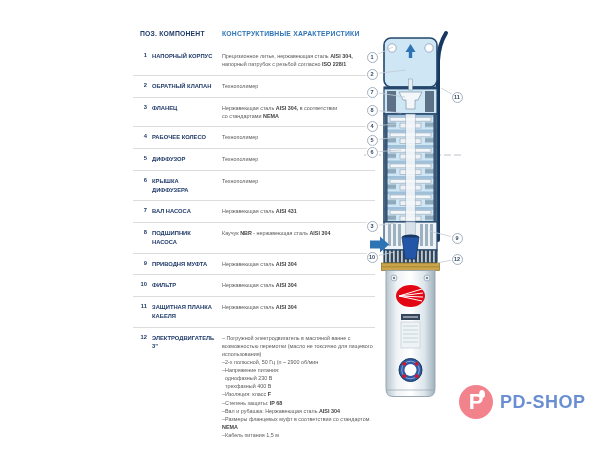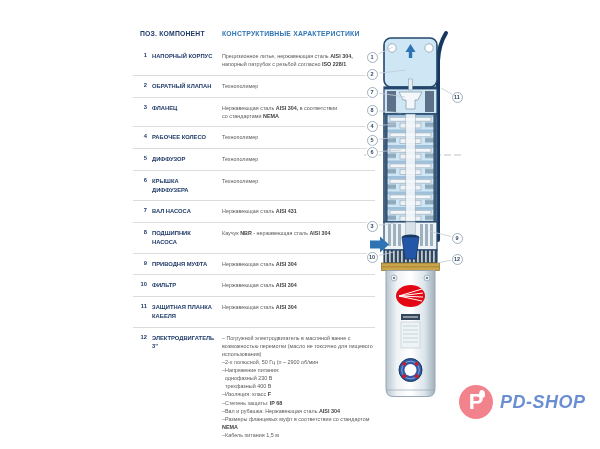--- a/index.html
+++ b/index.html
@@ -34,21 +34,21 @@
   .brand-circle{
     width:34px;height:34px;border-radius:50%;background:#f2828c;position:relative;
     color:#ffffff;font-weight:bold;font-size:22px;text-align:center;line-height:33px;
     font-family:"Liberation Sans", sans-serif;flex:none;
   }
   .brand-drop{
     position:absolute;right:8px;top:5px;width:6px;height:8px;background:#ffffff;
     border-radius:50% 50% 50% 50% / 62% 62% 38% 38%;
   }
   .brand-text{
-    margin-left:7px;font-size:18px;font-weight:bold;font-style:italic;
+    margin-left:7px;font-size:18px;font-weight:bold;
     color:#6a8ed2;letter-spacing:.5px;
   }
 </style>
 </head>
 <body>
 
 <div class="spec-table">
   <div class="thead">
     <div class="th1">ПОЗ. КОМПОНЕНТ</div>
     <div class="th2">КОНСТРУКТИВНЫЕ ХАРАКТЕРИСТИКИ</div>

